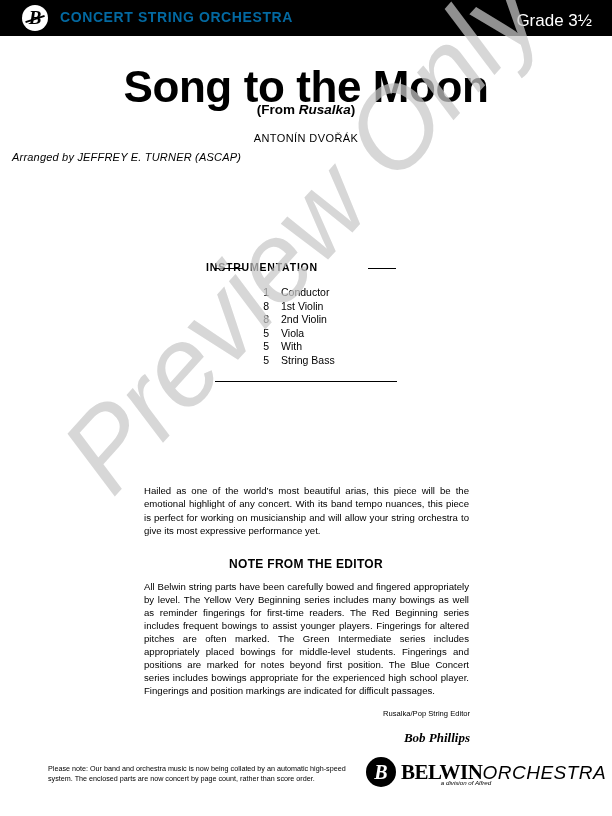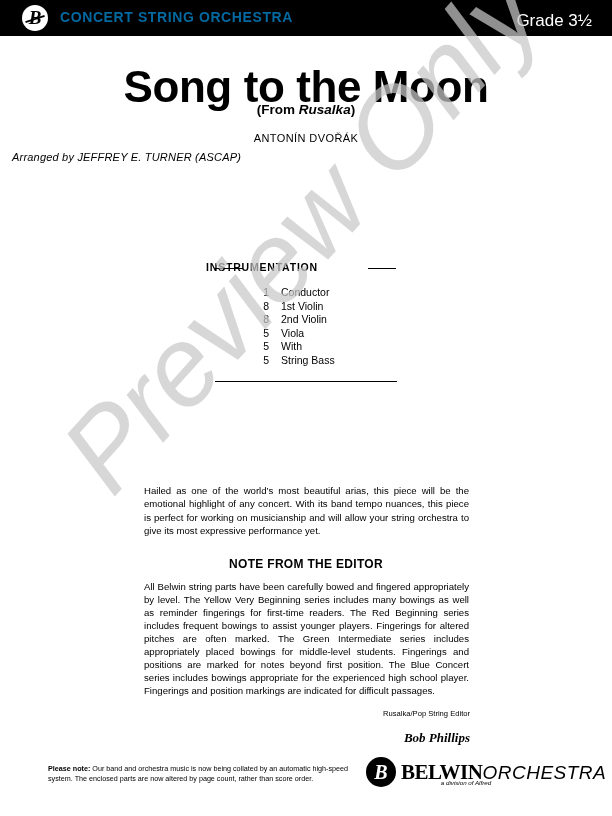--- a/index.html
+++ b/index.html
@@ -231,21 +231,21 @@
 
   
   .please-note {
     position: absolute;
     left: 48px;
     top: 764px;
     width: 320px;
     font-size: 7.2px;
     line-height: 10px;
   }
-  .please-note b { font-weight: bold; }
+  .please-note b { font-weight: normal; }
 
   .brand {
     position: absolute;
     right: 46px;
     top: 757px;
     width: 200px;
     text-align: right;
     white-space: nowrap;
   }
   .brand-logo {
@@ -327,20 +327,20 @@
 
   <div class="bottom-rule"></div>
 
   <div class="description">Hailed as one of the world’s most beautiful arias, this piece will be the emotional highlight of any concert. With its band tempo nuances, this piece is perfect for working on musicianship and will allow your string orchestra to give its most expressive performance yet.</div>
 
   <div class="editor-head">NOTE FROM THE EDITOR</div>
   <div class="editor-body">All Belwin string parts have been carefully bowed and fingered appropriately by level. The Yellow Very Beginning series includes many bowings as well as reminder fingerings for first-time readers. The Red Beginning series includes frequent bowings to assist younger players. Fingerings for altered pitches are often marked. The Green Intermediate series includes appropriately placed bowings for middle-level students. Fingerings and positions are marked for notes beyond first position. The Blue Concert series includes bowings appropriate for the experienced high school player. Fingerings and position markings are indicated for difficult passages.</div>
   <div class="signature">Bob Phillips</div>
   <div class="signature-title">Rusalka/Pop String Editor</div>
 
-  <div class="please-note"><b>Please note:</b><span> Our band and orchestra music is now being collated by an automatic high-speed system. The enclosed parts are now altered by page count, rather than score order.</span></div>
+  <div class="please-note"><b>Please note:</b><span> Our band and orchestra music is now being collated by an automatic high-speed system. The enclosed parts are now concert by page count, rather than score order.</span></div>
 
   <div class="brand">
     <span class="brand-logo">B</span><span class="brand-name"><span>BELWIN</span><span class="light">ORCHESTRA</span></span>
   </div>
   <div class="brand-sub">a division of Alfred</div>
 
 </div>
 
 </body></html>

